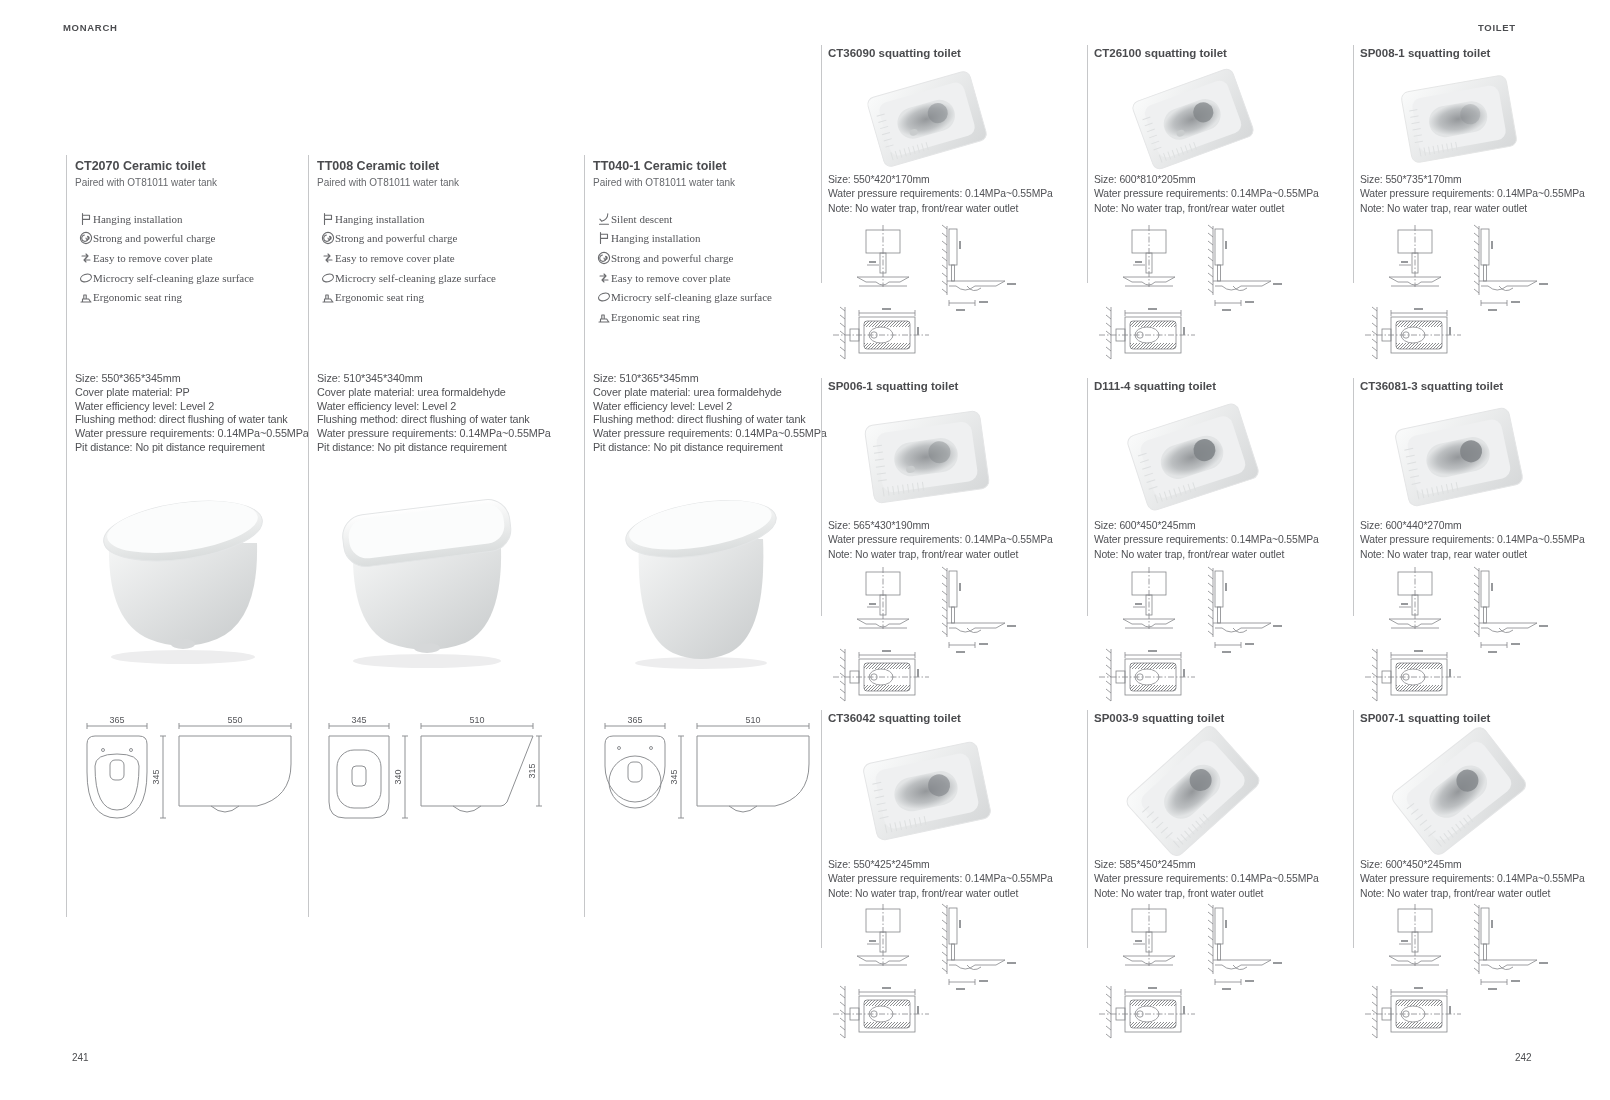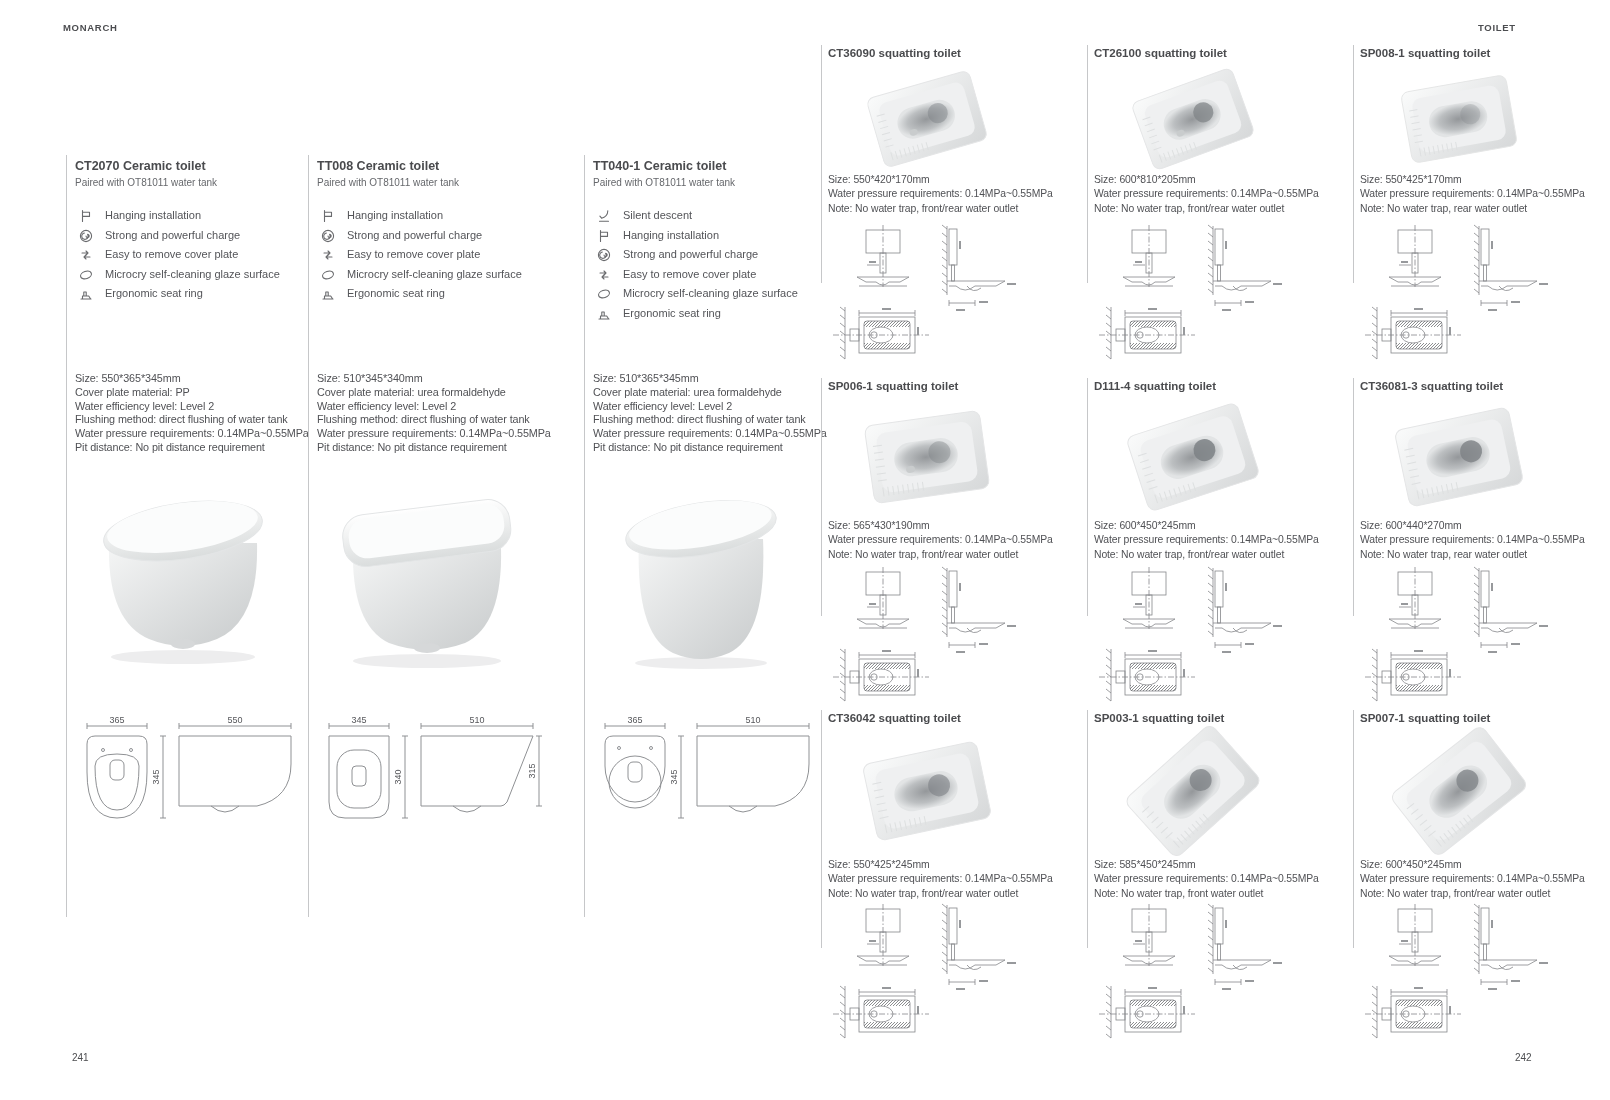--- a/index.html
+++ b/index.html
@@ -12,21 +12,21 @@
   #section{left:1478px;}
   .pagenum{position:absolute;top:1052px;font-size:10px;color:#4c4d50;}
   #pn-l{left:72px;text-align:center;}
   #pn-r{left:1515px;}
 
   
   .lp-col{position:absolute;top:155px;width:246px;height:762px;border-left:1px solid #c6c7c9;}
   .lp-title{position:absolute;left:8px;top:4px;font-size:12.5px;font-weight:bold;color:#4a4b4e;white-space:nowrap;}
   .lp-sub{position:absolute;left:8px;top:22px;font-size:10px;color:#66686c;white-space:nowrap;}
   .lp-features{position:absolute;left:12px;top:54px;}
-  .feat-row{display:flex;gap:12px;height:19.6px;}
+  .feat-row{display:flex;align-items:center;gap:0;height:19.6px;font-family:Liberation Serif, serif;}
   .feat-icon{width:14px;height:14px;display:inline-flex;flex:0 0 14px;}
   .feat-label{font-size:11px;color:#535458;white-space:nowrap;}
   .lp-specs{position:absolute;left:8px;top:217px;}
   .spec-line{font-size:10.8px;line-height:13.8px;color:#505155;white-space:nowrap;letter-spacing:-0.1px;}
   .lp-photo{position:absolute;left:10px;top:330px;width:218px;height:190px;}
   .lp-drawing{position:absolute;left:4px;top:527px;width:236px;height:145px;margin-top:32px;}
 
   
   .rp-cell{position:absolute;width:252px;height:333px;padding-left:23px;}
   .vline{position:absolute;left:0;top:3px;width:1px;height:238px;background:#c6c7c9;}
@@ -603,21 +603,21 @@
               <line x1="-52" y1="3" x2="-43" y2="3"></line>
               <line x1="-52" y1="10" x2="-43" y2="10"></line>
               <line x1="-52" y1="17" x2="-43" y2="17"></line>
             </g>
             <rect x="-33" y="-17" width="64" height="34" rx="17" fill="url(#bwl)"></rect>
             <circle cx="13" cy="-3" r="11" fill="#7d8185" opacity="0.25"></circle>
           </g>
         </svg>
       </div>
       <div class="rp-text">
-        <div class="rp-line">Size: 550*425*170mm</div>
+        <div class="rp-line">Size: 550*735*170mm</div>
         <div class="rp-line">Water pressure requirements: 0.14MPa~0.55MPa</div>
         <div class="rp-line">Note: No water trap, rear water outlet</div>
       </div>
       <div class="rp-diagram">
         <svg width="100%" height="100%" viewBox="0 0 192 142">
           <defs>
             <pattern id="hx" width="3" height="3" patternUnits="userSpaceOnUse">
               <path d="M0 3 L3 0" stroke="#6f7174" stroke-width="0.8"></path>
             </pattern>
           </defs>
@@ -1039,21 +1039,21 @@
             <rect x="127" y="86" width="9" height="2"></rect>
             <rect x="88" y="104" width="2" height="8"></rect>
             <rect x="178" y="60" width="9" height="2"></rect>
             <rect x="130" y="18" width="2" height="8"></rect>
           </g>
         </svg>
       </div>
     </div>
     <div class="rp-cell r3" style="left: 1087px; top: 707px;">
       <div class="vline"></div>
-      <div class="rp-title">SP003-1 squatting toilet</div>
+      <div class="rp-title">SP003-9 squatting toilet</div>
       <div class="rp-photo">
         <svg width="100%" height="100%" viewBox="0 0 185 120">
           <defs>
             <linearGradient id="pg" x1="0" y1="0" x2="1" y2="1">
               <stop offset="0" stop-color="#fafbfb"></stop>
               <stop offset="1" stop-color="#d6d8d9"></stop>
             </linearGradient>
             <radialGradient id="bwl">
               <stop offset="0" stop-color="#94979a"></stop>
               <stop offset="0.65" stop-color="#bcbfc1"></stop>

